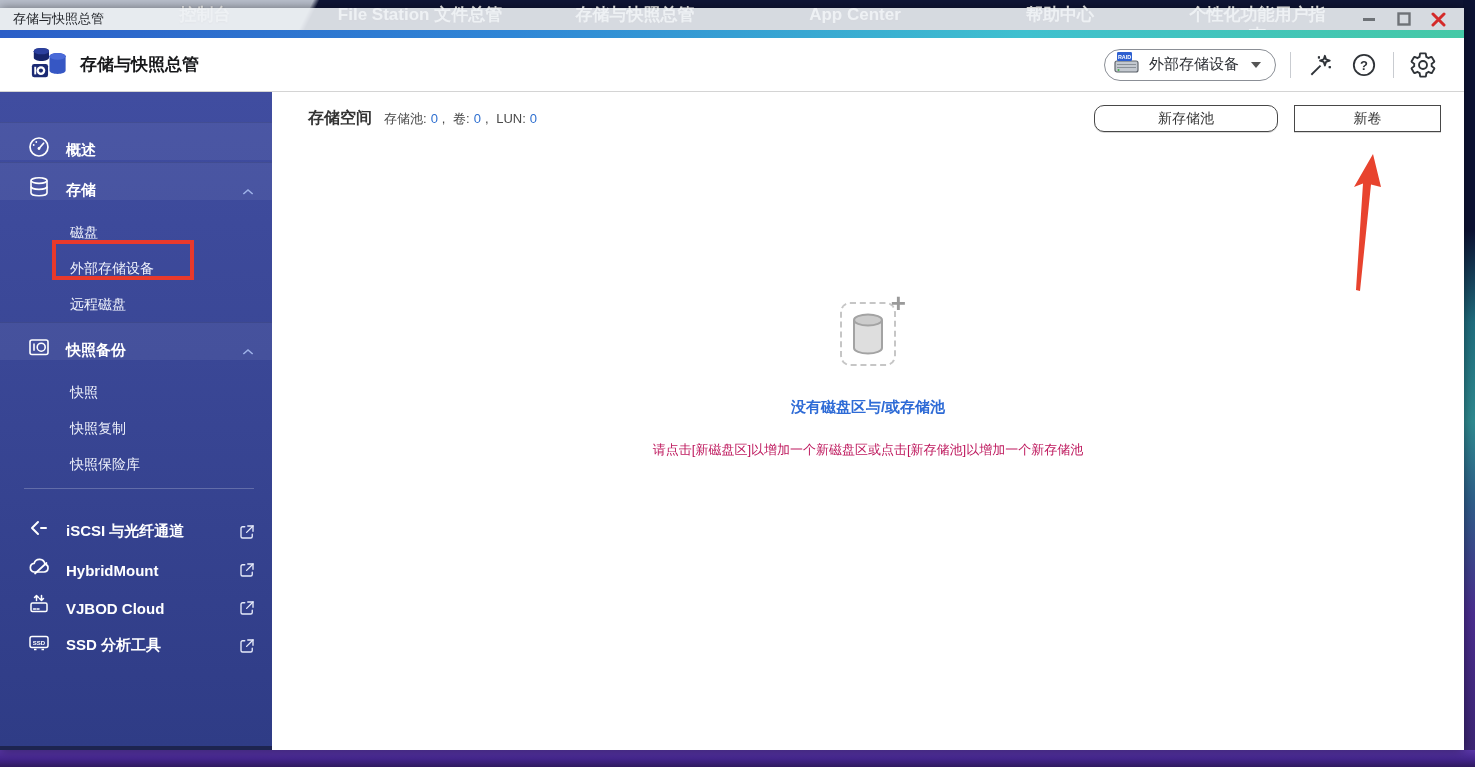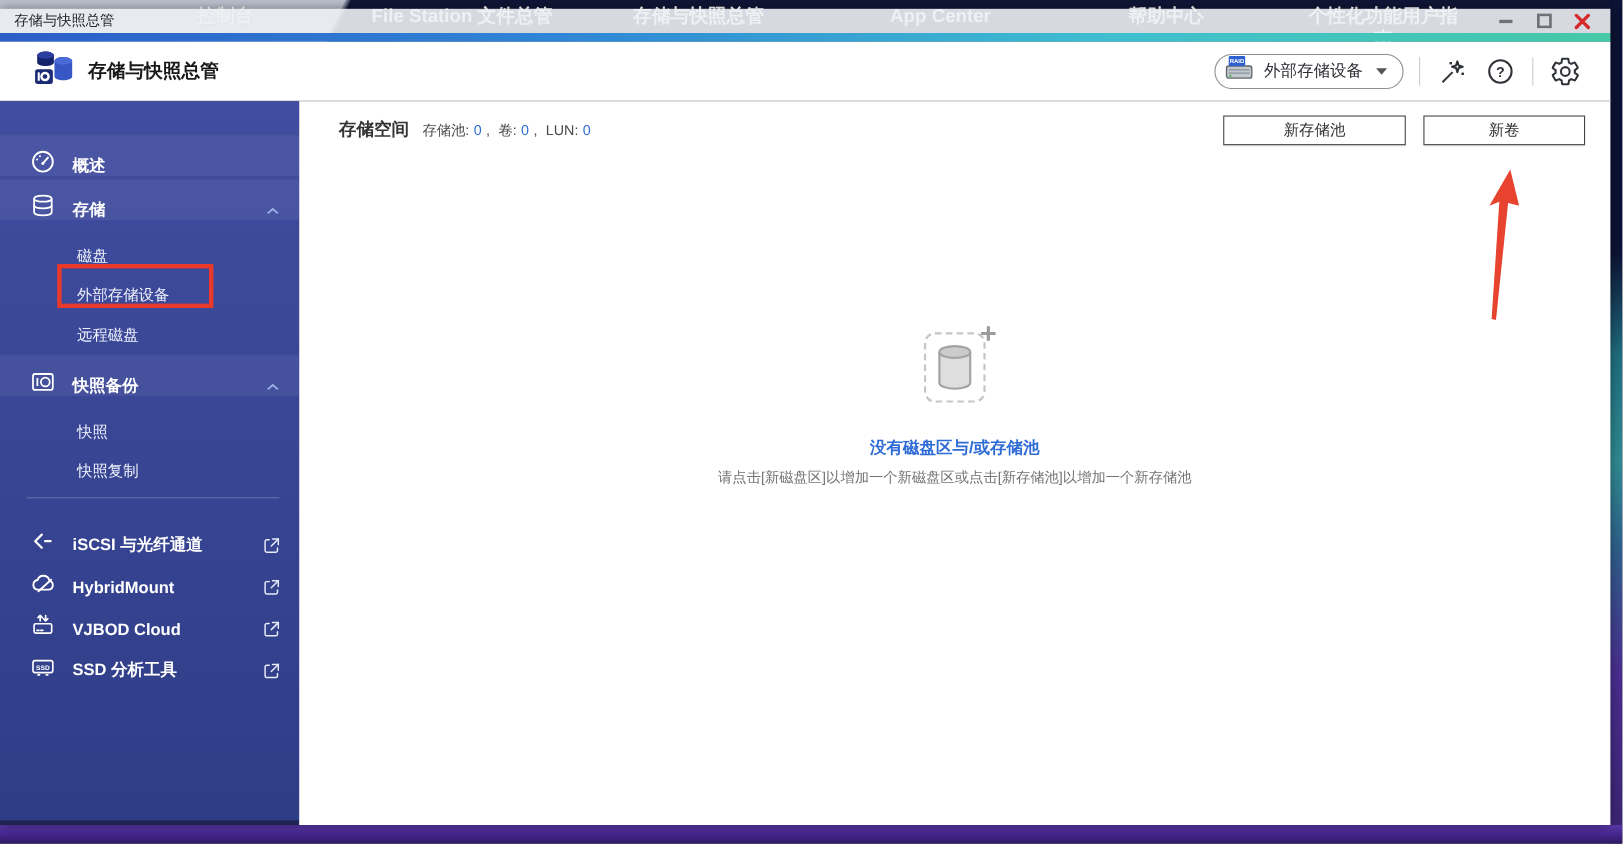--- a/index.html
+++ b/index.html
@@ -60,28 +60,28 @@
   
   .main { flex:1; background:#ffffff; position:relative; min-width:0; }
   .content-header { display:flex; align-items:center; padding:13px 23px 0 36px; }
   .section-title { font-size:16px; font-weight:bold; color:#333; }
   .counters { font-size:13px; color:#4a4a4a; margin-left:12px; }
   .counters .val { color:#2e6fd0; }
   .counters span { margin-right:4px; }
   .btn-row { margin-left:auto; display:flex; gap:16px; }
   .btn { height:27px; background:#fff; border:1px solid #474747; font-size:14px; color:#333;
     display:flex; align-items:center; justify-content:center; cursor:pointer; box-shadow:0 1px 0 rgba(0,0,0,.15); }
-  .btn-pool { width:166px; } .btn-vol { width:147px; }
+  .btn-pool { width:184px;border-radius:10px; } .btn-vol { width:147px; }
 
   .empty-wrap { position:absolute; left:0; right:0; top:210px; display:flex; flex-direction:column; align-items:center; }
   .empty-icon-box { position:relative; width:56px; height:64px; border:2px dashed #c6c6c6; border-radius:10px;
     display:flex; align-items:center; justify-content:center; }
   .empty-plus { position:absolute; right:-12px; top:-12px; color:#9a9a9a; font-size:26px; font-weight:bold; line-height:22px; }
   .empty-title { margin-top:32px; font-size:15px; font-weight:bold; color:#2e6bd6; }
-  .empty-hint { margin-top:8px; font-size:13px; color:#737373; }
+  .empty-hint { margin-top:24px; font-size:13px; color:#be185d; }
 
   
   .anno-rect { position:absolute; left:52px; top:232px; width:142px; height:40px;
     border:4px solid #e8392b; pointer-events:none; z-index:5; }
   .anno-arrow { position:absolute; left:1340px; top:144px; width:56px; height:142px; pointer-events:none; z-index:5; }
 </style>
 </head>
 <body>
 
 <div id="stage">
@@ -242,20 +242,23 @@
           </span>
         </div>
 
         <div class="grp-gap"></div>
         <div class="side-row row-sub">
           <span>快照</span>
         </div>
         <div class="side-row row-sub">
           <span>快照复制</span>
         </div>
+        <div class="side-row row-sub">
+          <span>快照保险库</span>
+        </div>
 
         <div class="side-divider"></div>
 
         <div class="side-row row-link">
           <span class="side-icon">
             <svg width="24" height="24" viewBox="0 0 24 24" fill="none" stroke="#fff" stroke-width="2" stroke-linecap="round" stroke-linejoin="round">
               <path d="M11 6 L5 12 L11 18"></path>
                 <line x1="14" y1="12" x2="19" y2="12"></line>
             </svg>
           </span>

